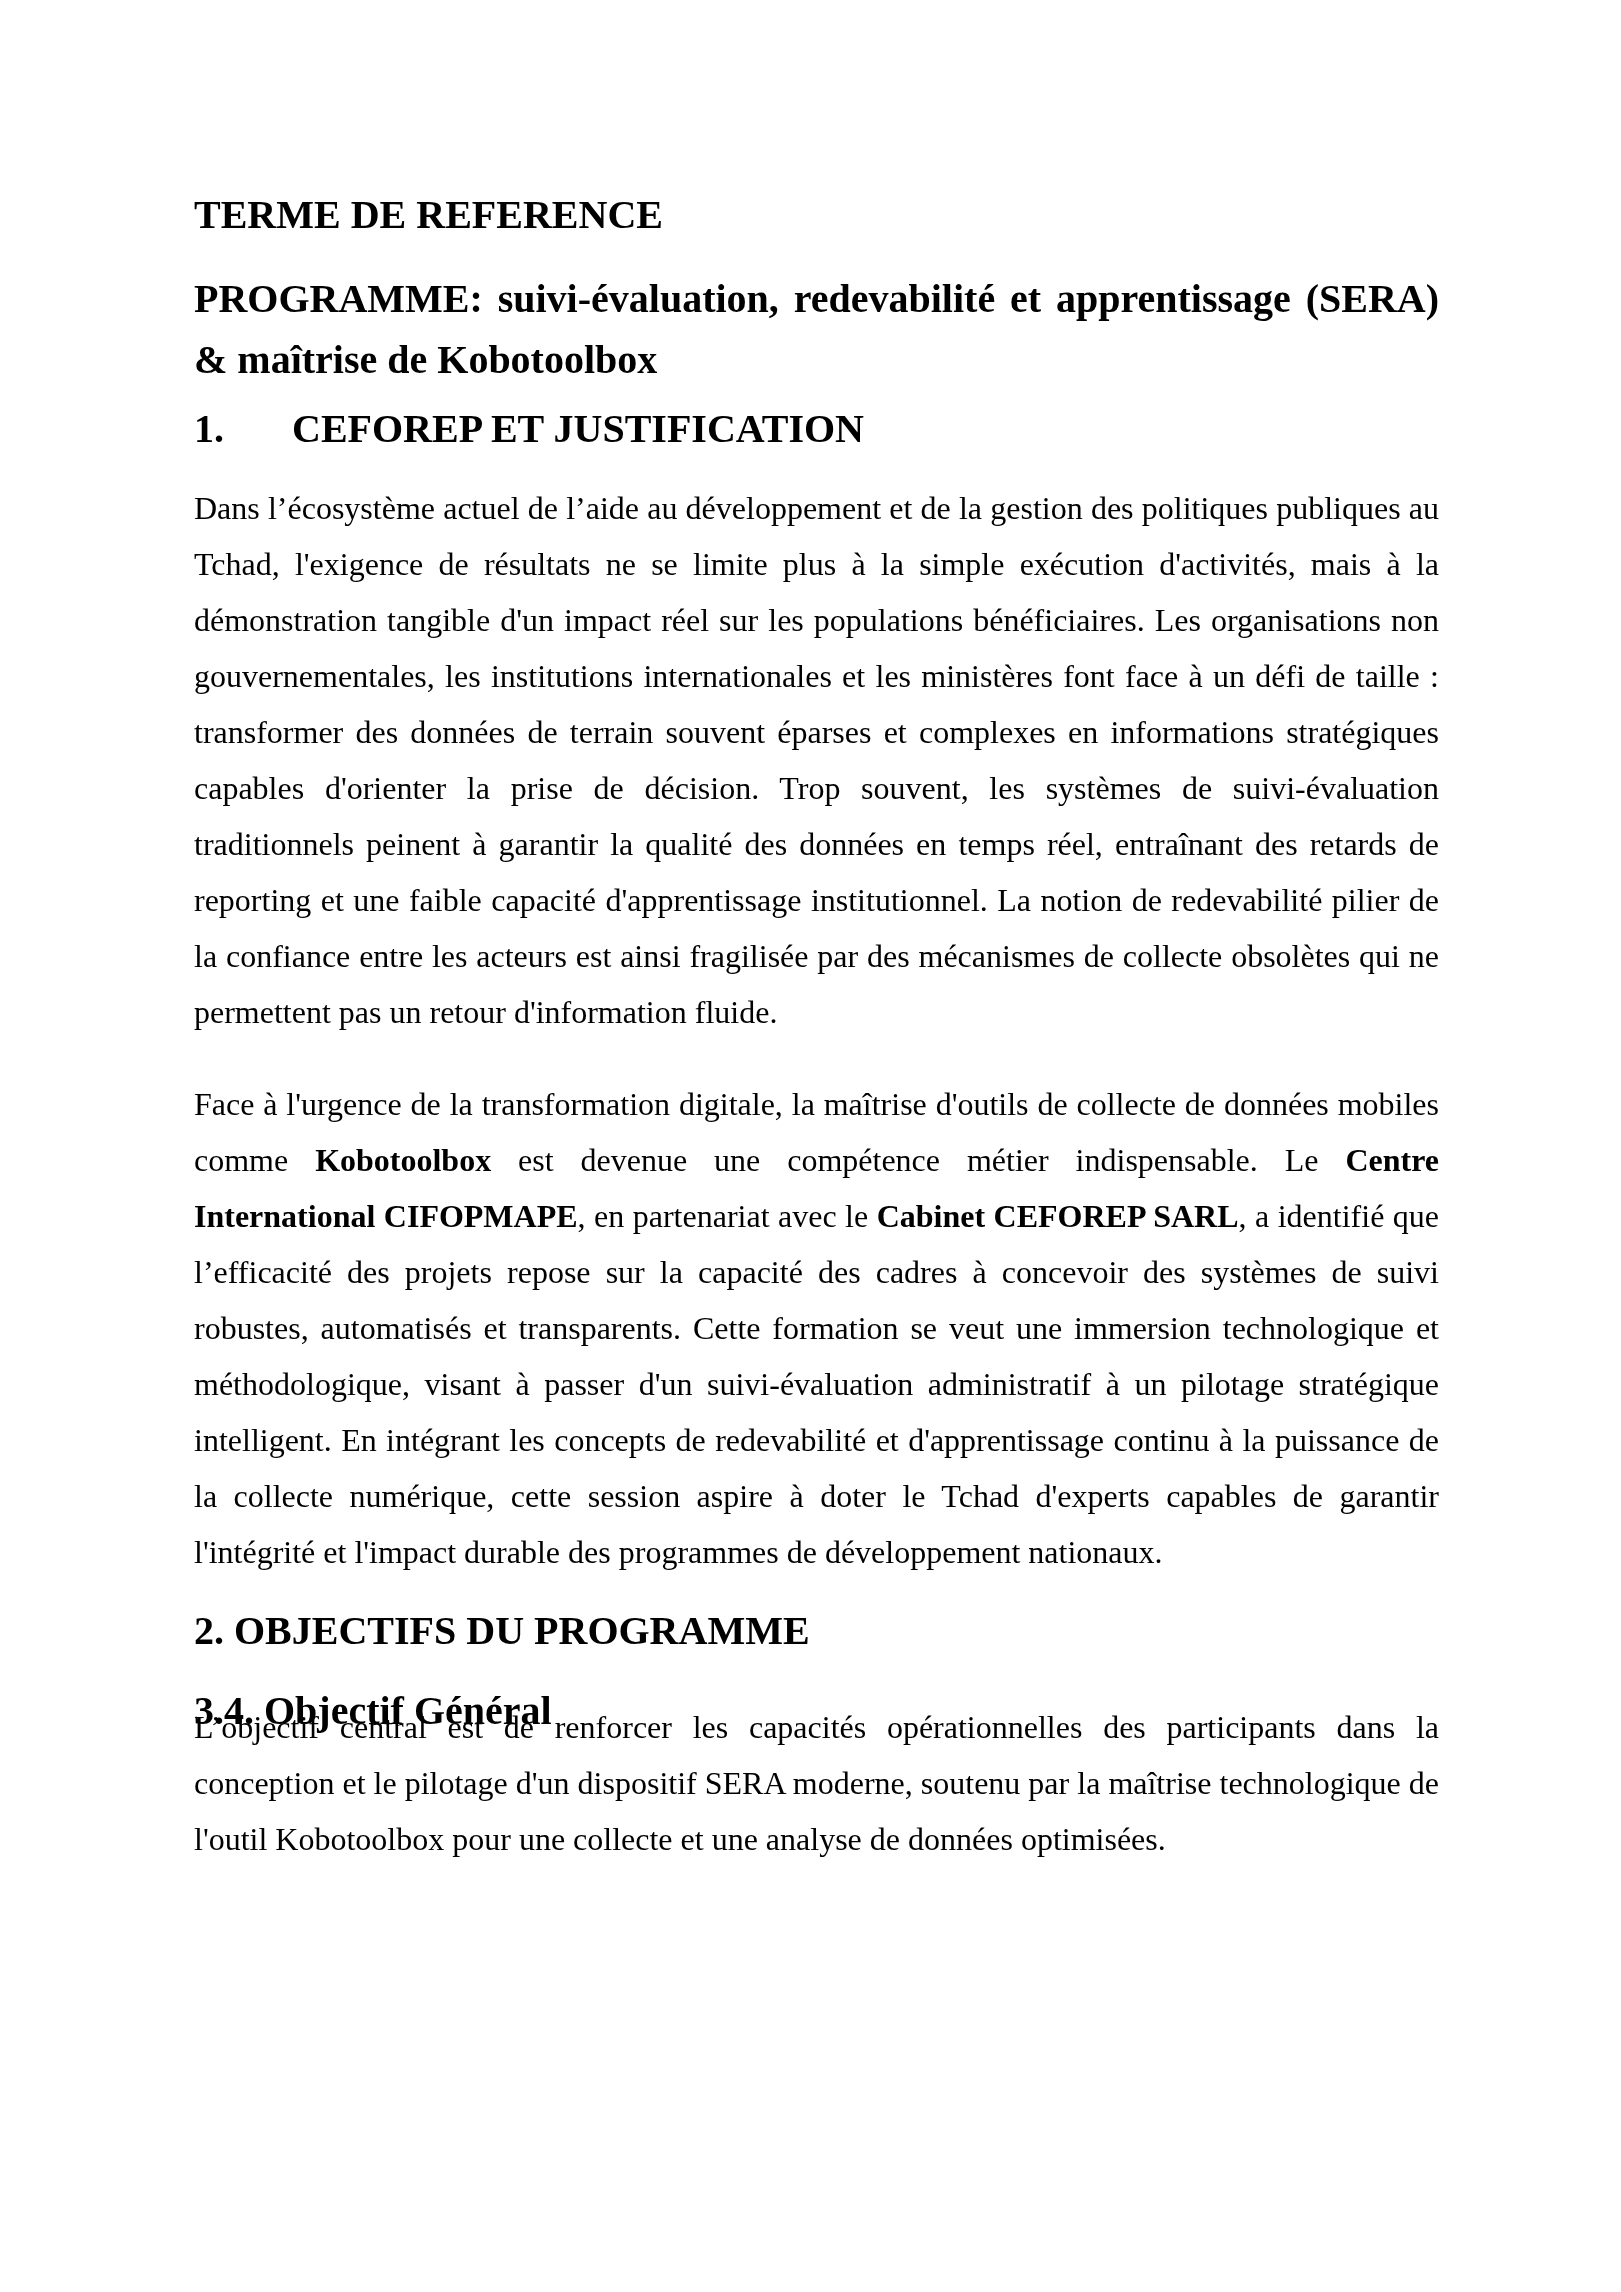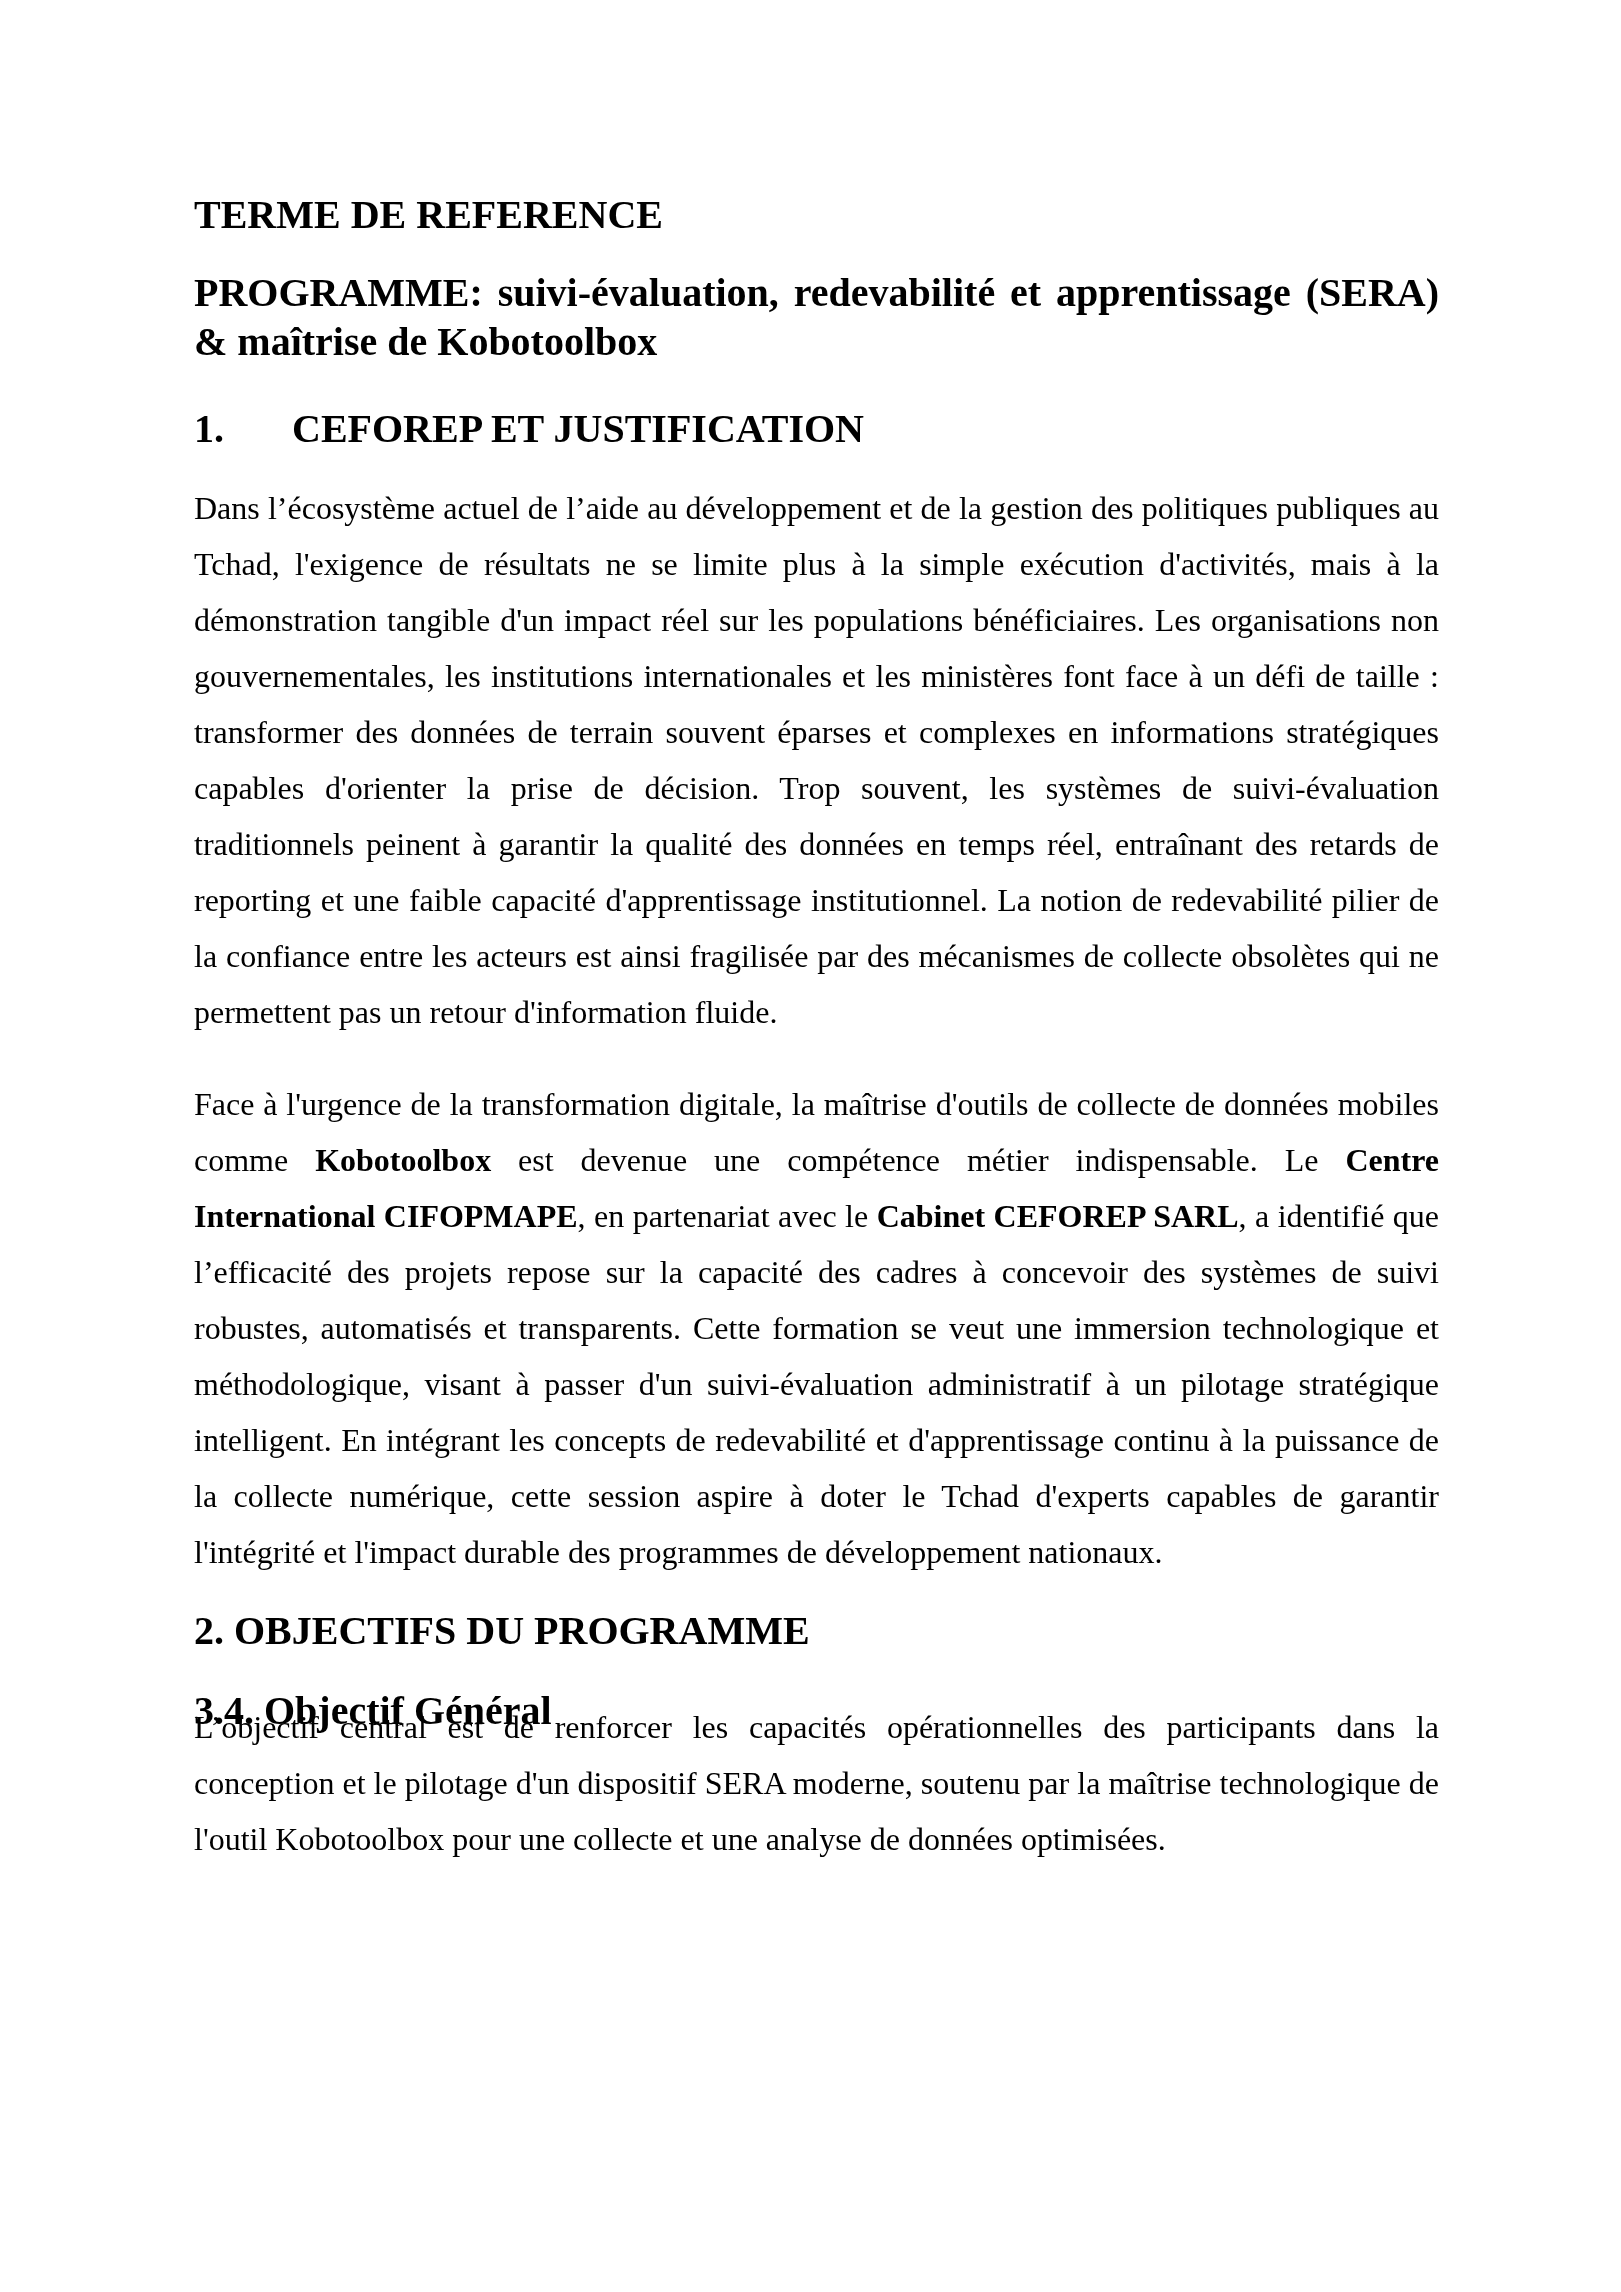--- a/index.html
+++ b/index.html
@@ -39,21 +39,21 @@
       text-align-last: left;
     }
     .para b {
       font-weight: bold;
     }
     .num {
       display: inline-block;
       width: 98px;
     }
     #title { top: 186px; }
-    #programme { top: 268px; line-height: 49px; text-align: justify; text-align-last: left; }
+    #programme { top: 268px; line-height: 61px; text-align: justify; text-align-last: left; }
     #section1 { top: 400px; }
     #para1 { top: 480px; }
     #para2 { top: 1076px; }
     #section2 { top: 1602px; }
     #section21 { top: 1682px; }
     #para3 { top: 1699px; }
   </style>
 </head>
 <body>
 

